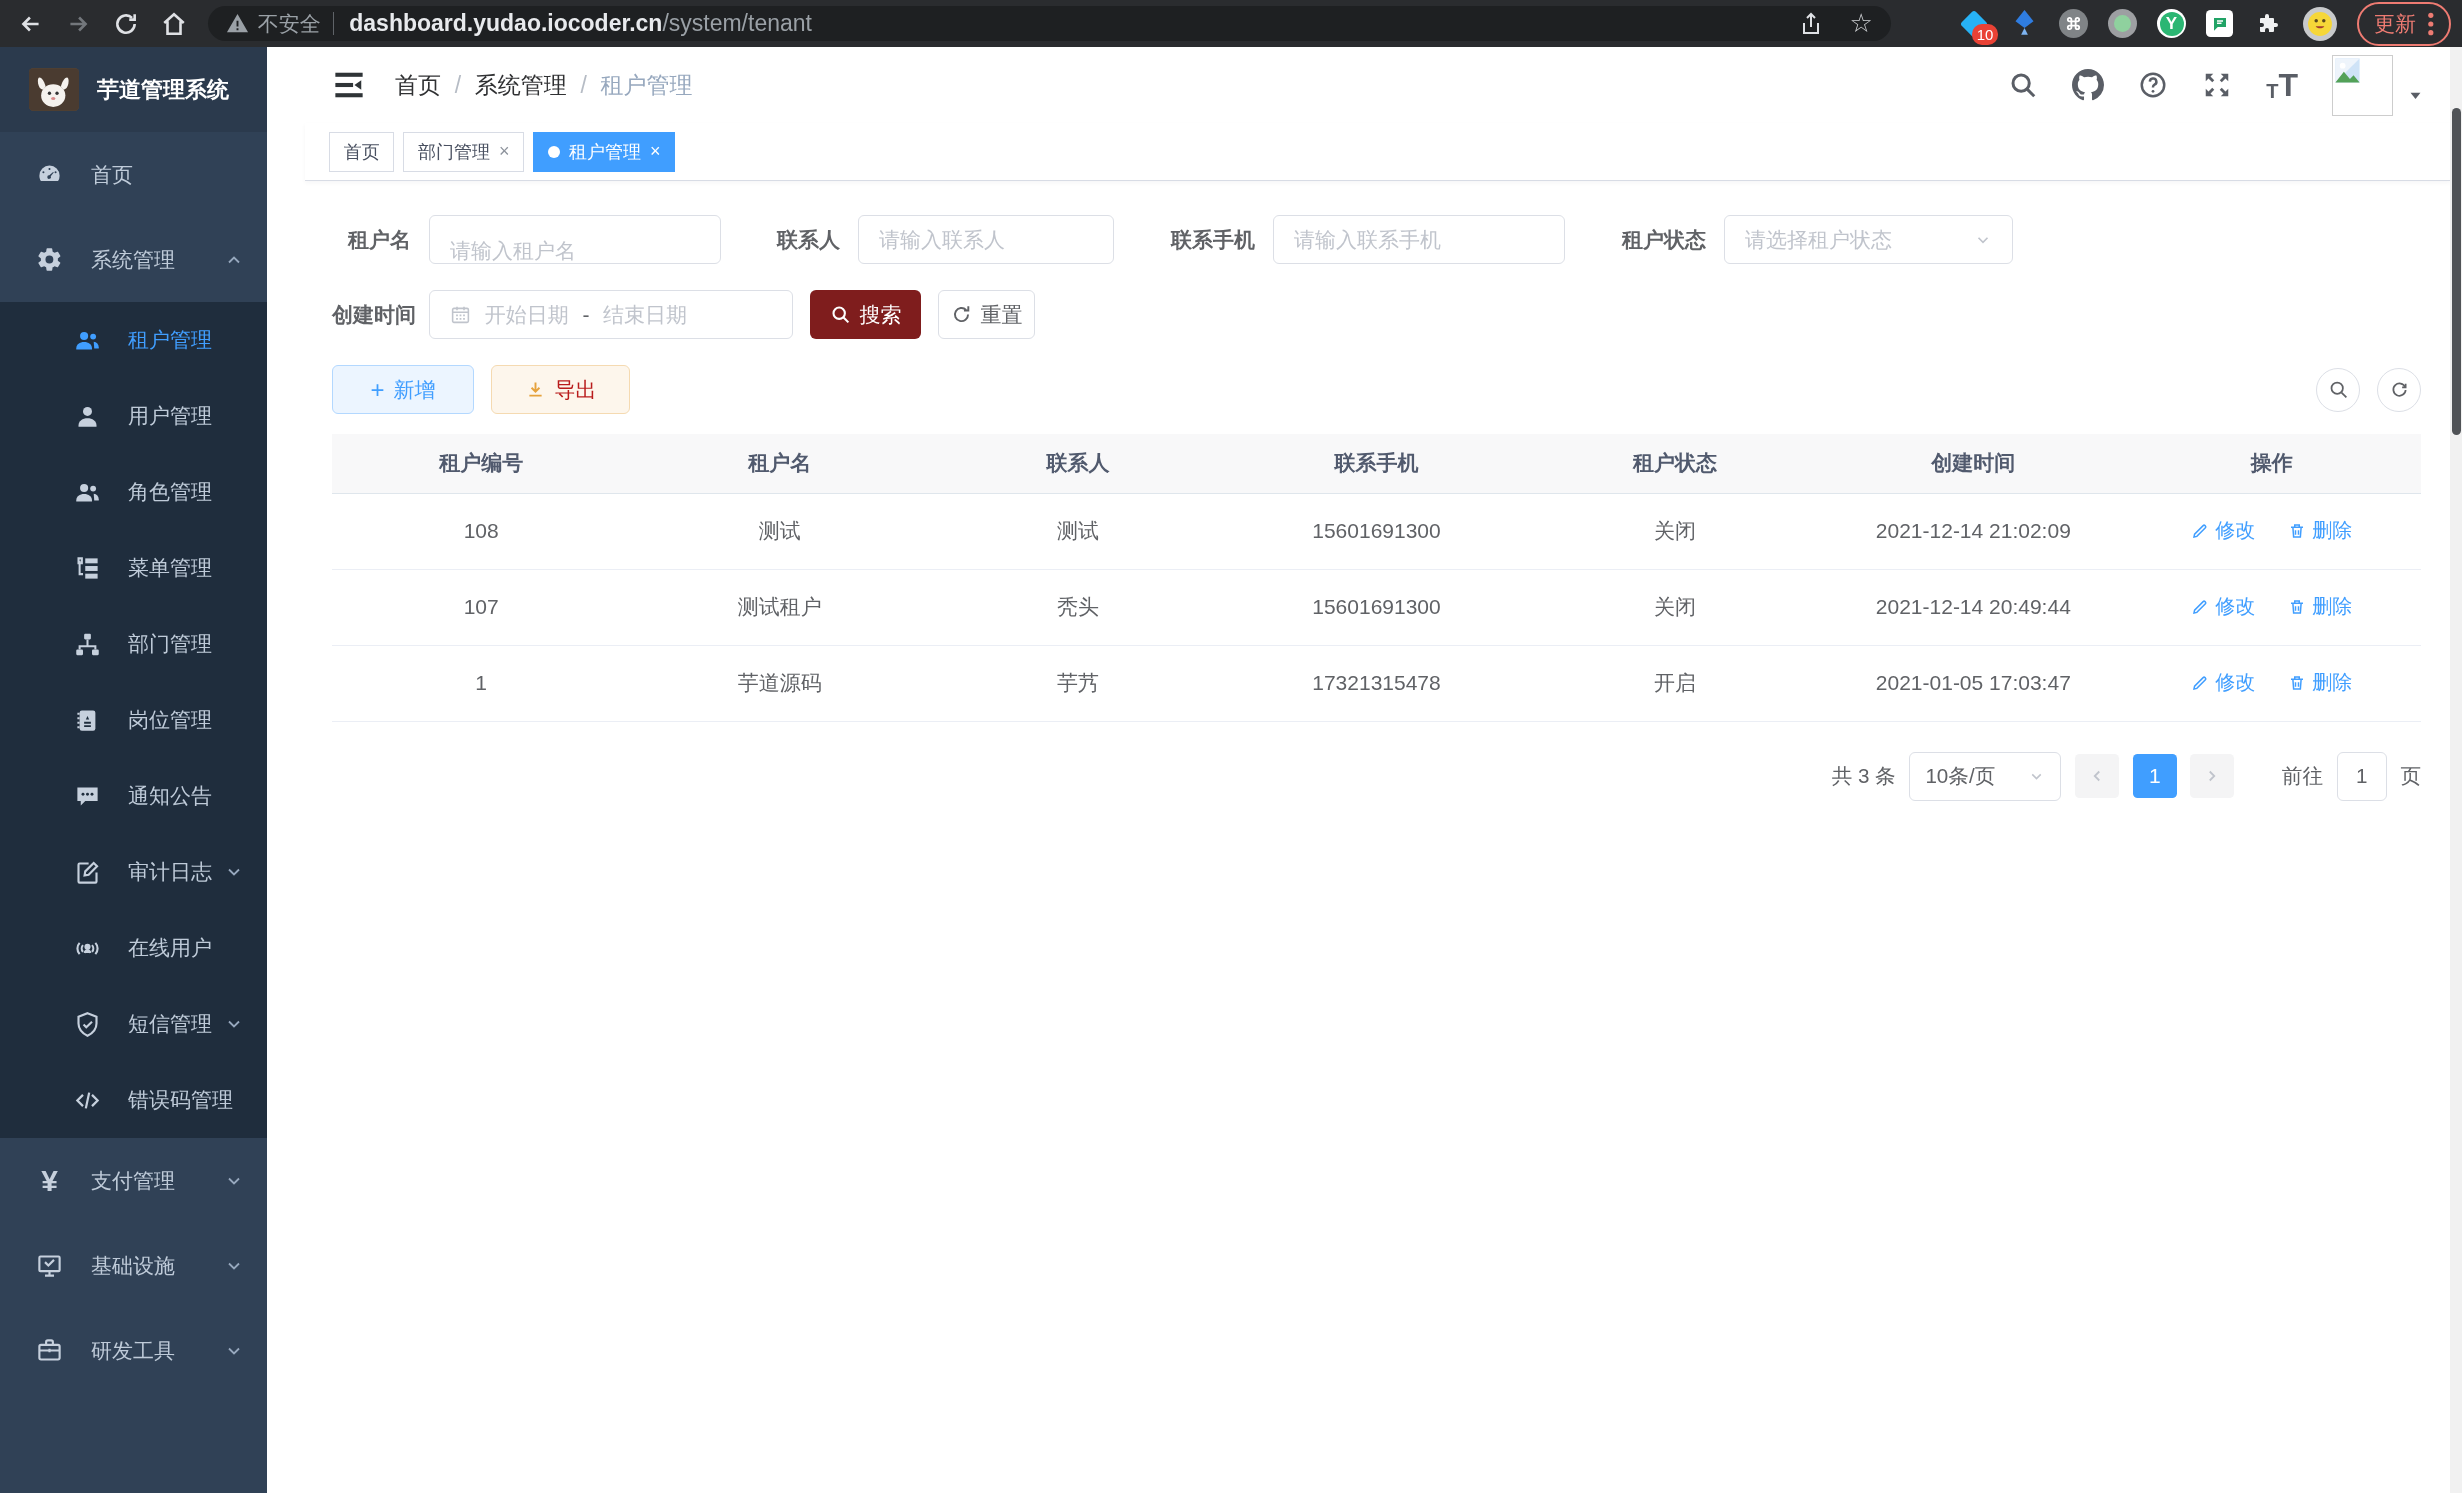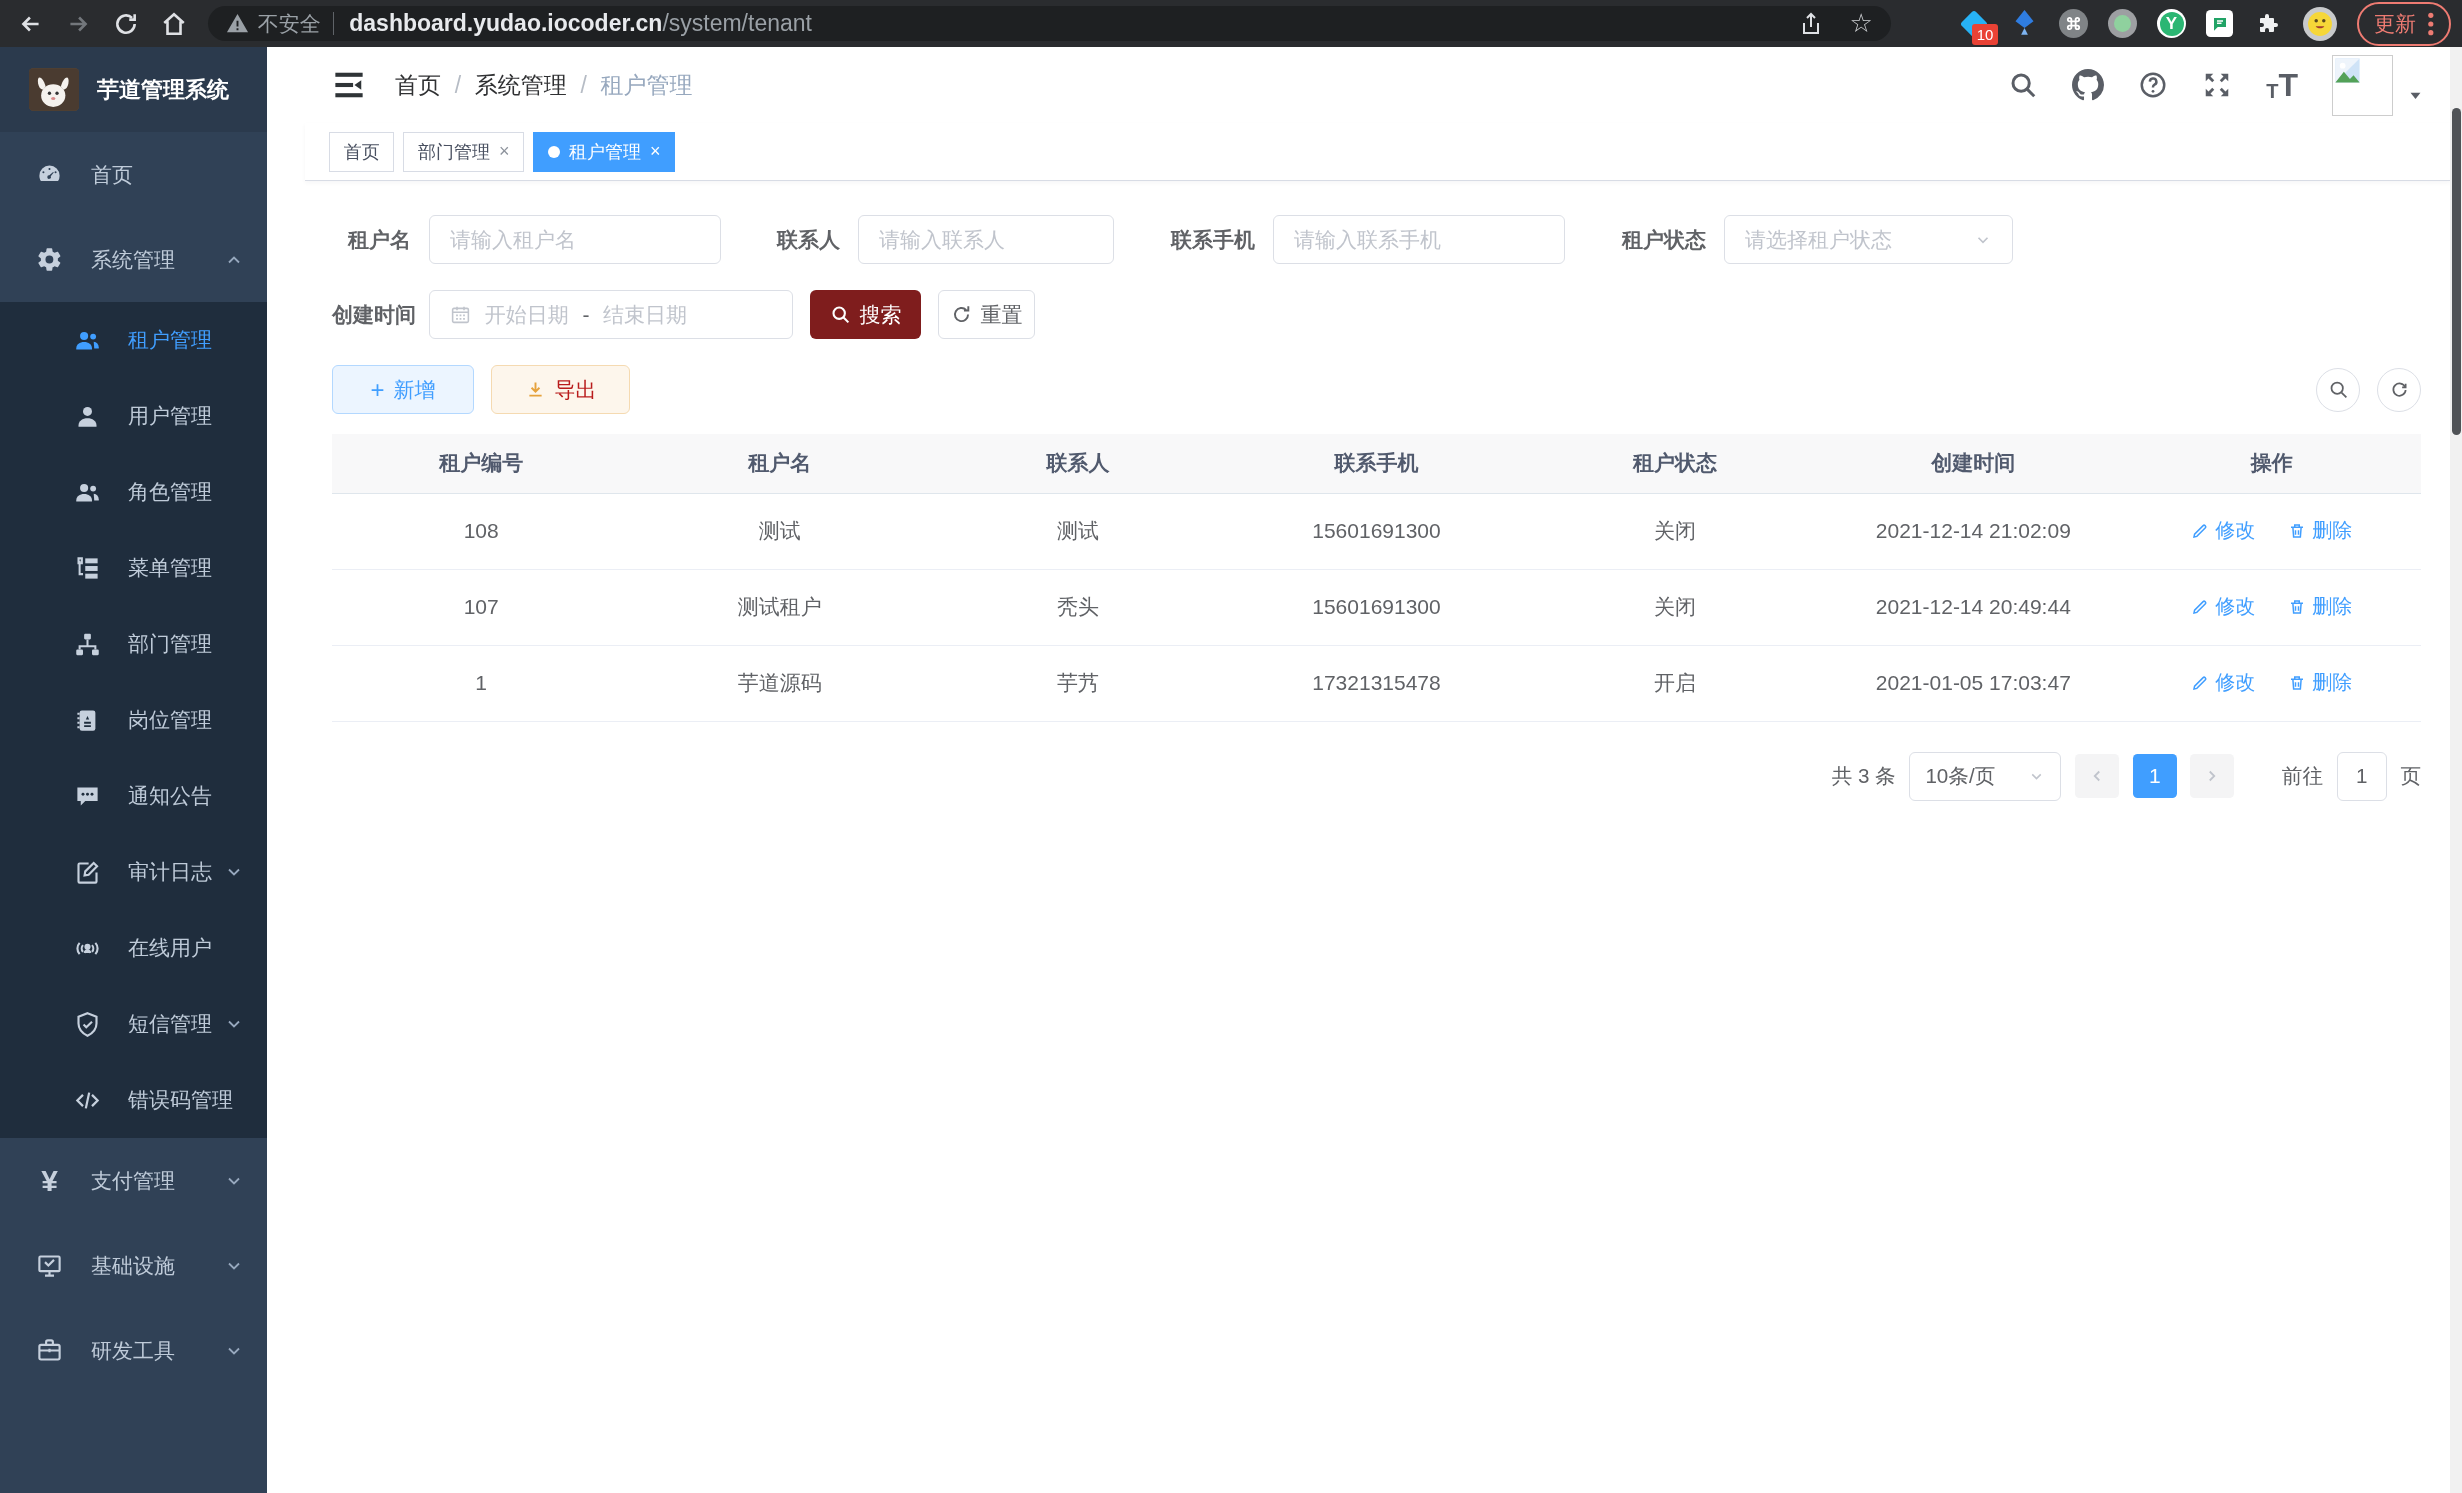--- a/index.html
+++ b/index.html
@@ -10,21 +10,21 @@
   .chrome { position:absolute; left:0; top:0; width:2462px; height:47px; background:#2a2c2f; display:flex; align-items:center; }
   .chrome .navbtn { width:34px; height:34px; display:flex; align-items:center; justify-content:center; margin-left:13.7px; color:#dfe1e5; }
   .chrome .navbtn.dim { color:#73777c; }
   .urlbar { height:35px; flex:0 0 auto; width:1683px; margin-left:17px; background:#1e2022; border-radius:17.5px; display:flex; align-items:center; padding:0 18px; }
   .sec { display:flex; align-items:center; color:#9aa0a6; font-size:21px; gap:9px; }
   .sec-sep { width:1.5px; height:23px; background:#5f6368; margin:0 15px 0 12px; }
   .url-host { color:#e8eaed; font-size:23px; font-weight:bold; }
   .url-path { color:#9aa0a6; font-size:23px; }
   .chrome-right { display:flex; align-items:center; margin-left:auto; margin-right:10.7px; gap:20px; }
   .extico { width:30px; height:30px; display:flex; align-items:center; justify-content:center; position:relative; }
-  .badge { position:absolute; right:-9px; bottom:-6px; background:#e94235; color:#fff; font-size:15px; line-height:1; padding:3px 4.6px; border-radius:3px; }
+  .badge { position:absolute; right:-9px; bottom:-6px; background:#e94235; color:#fff; font-size:15px; line-height:1; padding:3px 4.6px; border-radius:10px; }
   .circ { border-radius:50%; width:29px; height:29px; display:flex; align-items:center; justify-content:center; }
   .update-pill { display:flex; align-items:center; gap:10.7px; border:2.3px solid #ee7b72; border-radius:24px; color:#ee7b72; font-size:21px; padding:6px 15px; }
   .star { color:#cfd1d4; font-size:26px; }
 
   
   .sidebar { position:absolute; left:0; top:47px; width:267px; height:1447px; background:#304156; color:#bfcbd9; }
   .logo-row { height:85px; display:flex; align-items:center; padding-left:29px; gap:18px; background:#2b3a4d; }
   .logo-img { width:50px; height:43px; border-radius:4.6px; background:#5d4a3a; display:flex; align-items:center; justify-content:center; overflow:hidden; }
   .logo-title { color:#fff; font-size:22px; font-weight:bold; }
   .menu-item { height:85px; display:flex; align-items:center; padding:0 23px 0 32px; font-size:21px; cursor:pointer; }
@@ -471,21 +471,21 @@
       <span class="dot"></span>
       <span>租户管理</span>
       <span class="tclose">×</span>
     </span>
   </div>
 
   <div class="content">
 
     <div class="frow">
       <span class="flabel w100">租户名</span>
-      <span class="input" style="width:292px;">
+      <span class="input" style="width:292px;align-items:flex-end;">
         <input placeholder="请输入租户名" style="">
       </span>
       <span class="gap"></span>
       <span class="flabel w100">联系人</span>
       <span class="input" style="width:256px;">
         <input placeholder="请输入联系人" style="">
       </span>
       <span class="gap"></span>
       <span class="flabel w130">联系手机</span>
       <span class="input" style="width:292px;">

